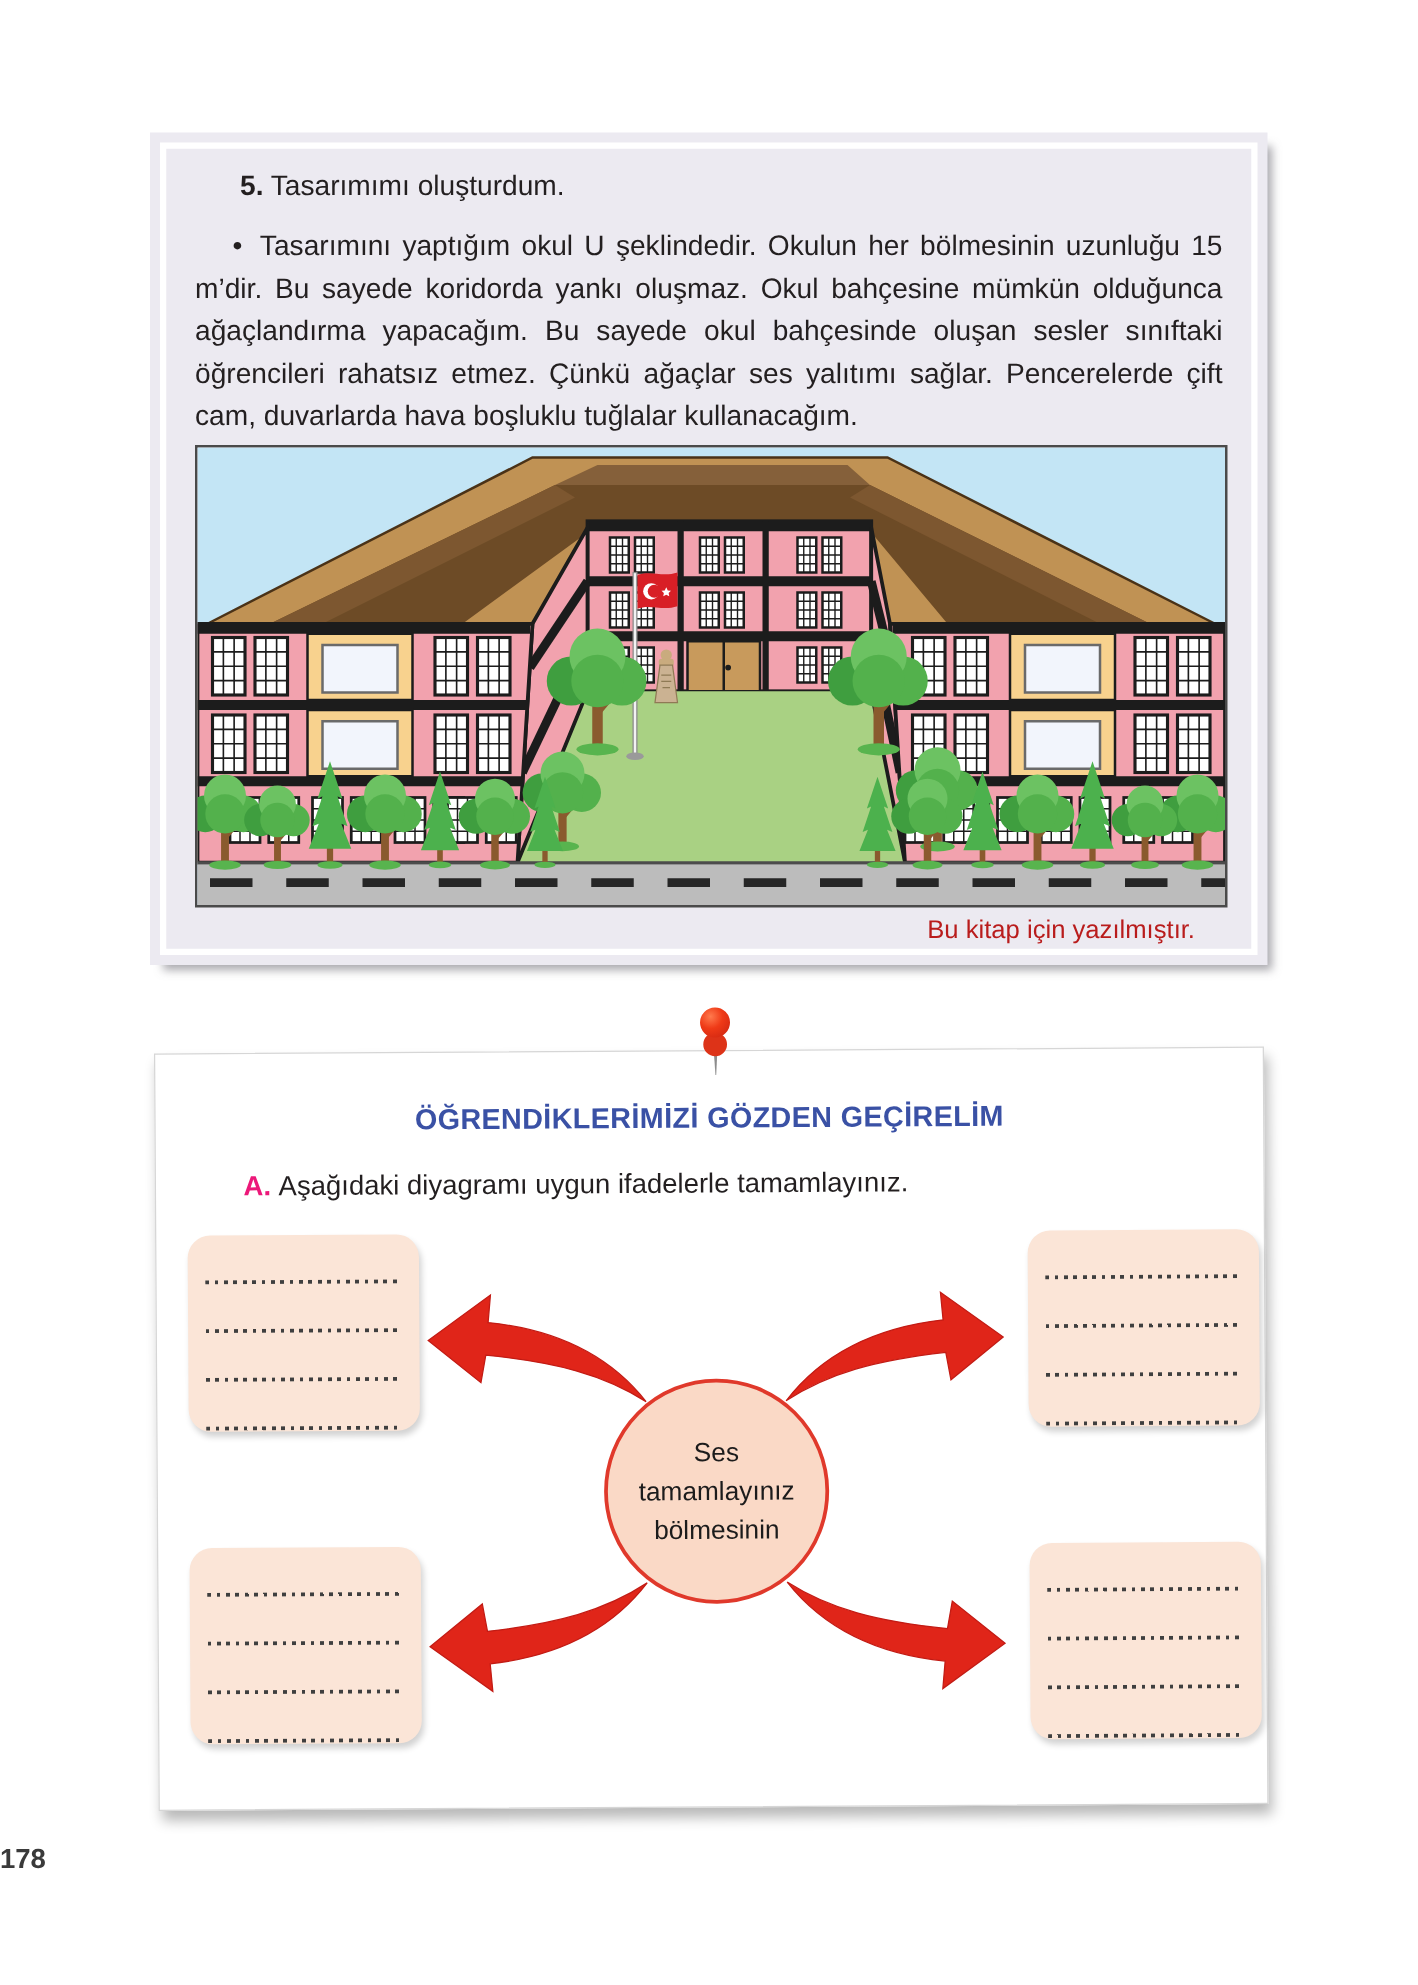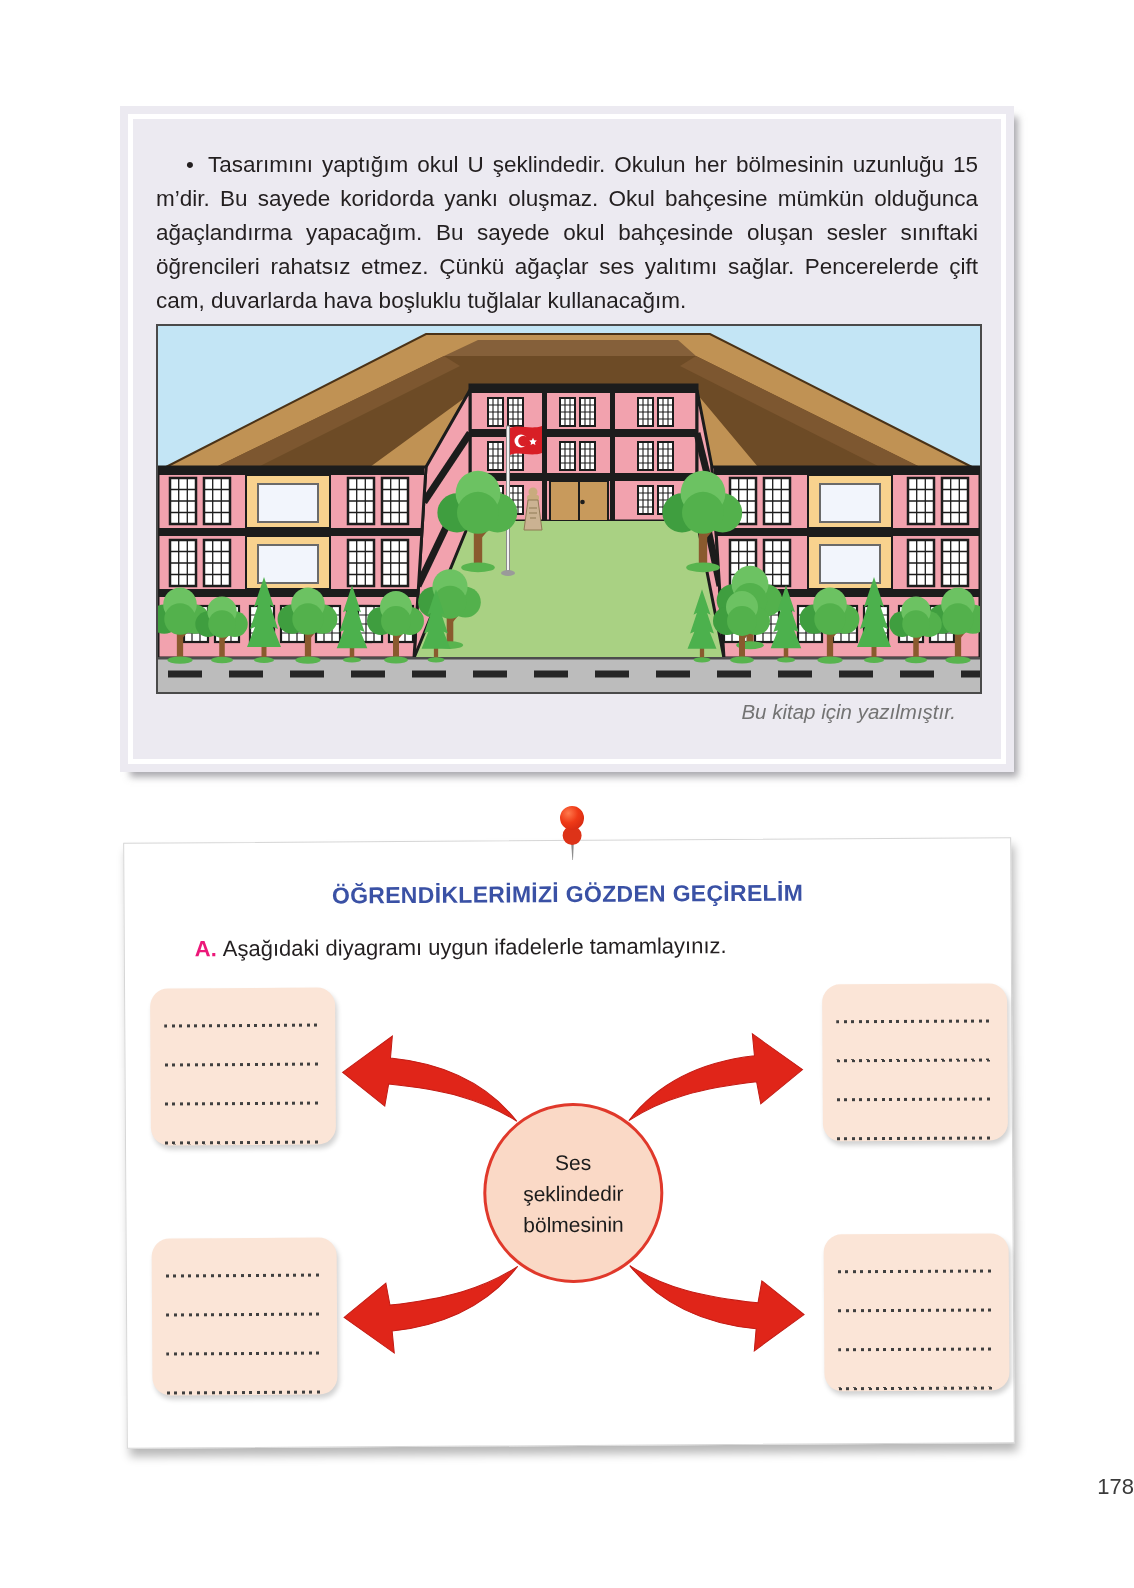--- a/index.html
+++ b/index.html
@@ -11,22 +11,22 @@
     background:#eceaf1;box-shadow:7px 8px 7px -3px rgba(100,98,108,.55);}
   .design-panel .frame{position:absolute;inset:8px;border:5px solid #ffffff;pointer-events:none;}
   .design-panel .content{position:relative;padding:26px 36px 0 36px;}
   .item-line{margin:2px 0 0 36px;font-size:22.5px;line-height:30px;}
   .item-number{font-weight:bold;}
   .design-paragraph{margin:16px 0 0 0;font-size:22.5px;line-height:34px;text-align:justify;
     text-indent:30px;}
   .design-paragraph .bullet{padding-right:14px;}
   .illustration-wrap{margin-top:6px;width:822px;height:366px;}
   .illustration-wrap svg{display:block;border:2px solid #4a4a4a;}
-  .illustration-caption{margin:10px 22px 0 0;text-align:right;font-style:italic;
-    font-size:20.5px;color:#737373;}
+  .illustration-caption{margin:10px 22px 0 0;text-align:right;
+    font-size:20.5px;color:#b91c1c;}
 
   
   .review-card{position:absolute;left:125px;top:840px;width:886px;height:604px;background:#ffffff;
     border:1px solid #d6d6d6;box-shadow:3px 8px 10px rgba(0,0,0,.28);transform:rotate(-.35deg);}
   .pushpin{position:absolute;left:428px;top:-36px;width:40px;height:58px;}
   .review-title{margin:40px 0 0 0;text-align:center;font-size:23px;font-weight:bold;
     color:#3a51a5;letter-spacing:.3px;}
   .review-instruction{margin:26px 0 0 70px;font-size:22px;}
   .section-label{color:#ec1879;font-weight:bold;padding-right:6px;}
 
@@ -36,31 +36,32 @@
     background:repeating-linear-gradient(90deg,#3f3f3f 0 3px,transparent 3px 7.5px);}
   .box-tl{left:25px;top:145px;} .box-tr{left:697px;top:145px;}
   .box-bl{left:25px;top:395px;} .box-br{left:697px;top:395px;}
 
   .center-circle{position:absolute;left:357px;top:262px;width:180px;height:180px;border-radius:50%;
     background:#fad9c6;border:3px solid #e0392b;box-sizing:border-box;display:flex;
     flex-direction:column;align-items:center;justify-content:center;
     font-size:21px;line-height:31px;color:#1c1c1c;}
   .arrows-layer{position:absolute;inset:0;pointer-events:none;}
 
-  .page-number{position:absolute;left:0;top:1474px;width:100%;text-align:right;
-    font-size:22px;font-weight:normal;color:#3a3a3a;}
+  .page-number{position:absolute;left:0;top:1474px;width:100%;text-align:left;
+    font-size:22px;font-weight:bold;color:#3a3a3a;}
 </style>
 </head>
 <body>
 
 <div class="page">
 
   <div class="design-panel">
     <div class="frame"></div>
     <div class="content">
+      <p class="item-line"><span class="item-number">5.</span> <span>Tasarımımı oluşturdum.</span></p>
       <p class="design-paragraph"><span class="bullet">•</span><span>Tasarımını yaptığım okul U şeklindedir. Okulun her bölmesinin uzunluğu 15 m’dir. Bu sayede koridorda yankı oluşmaz. Okul bahçesine mümkün olduğunca ağaçlandırma yapacağım. Bu sayede okul bahçesinde oluşan sesler sınıftaki öğrencileri rahatsız etmez. Çünkü ağaçlar ses yalıtımı sağlar. Pencerelerde çift cam, duvarlarda hava boşluklu tuğlalar kullanacağım.</span></p>
 
       <div class="illustration-wrap">
       <svg width="822" height="366" viewBox="0 0 822 366">
         <defs>
           <g id="pL">
                 <rect x="0" y="0" width="26" height="46" fill="#ffffff" stroke="#1c1c1c" stroke-width="2.5"></rect>
                 <path d="M8.7,0 V46 M17.3,0 V46 M0,11.5 H26 M0,23 H26 M0,34.5 H26" stroke="#1c1c1c" stroke-width="1.3" fill="none"></path>
               </g>
           <g id="pairL">
@@ -289,19 +290,19 @@
       <g fill="#e02519" stroke="#c21b14" stroke-width="1">
         <use href="#swoosh" transform="translate(217,230)"></use>
         <use href="#swoosh" transform="translate(677,230) scale(-1,1)"></use>
         <use href="#swoosh" transform="translate(217,475) scale(1,-1)"></use>
         <use href="#swoosh" transform="translate(677,475) scale(-1,-1)"></use>
       </g>
     </svg>
 
     <div class="center-circle">
       <span>Ses</span>
-      <span>şeklindedir</span>
+      <span>tamamlayınız</span>
       <span>bölmesinin</span>
     </div>
   </div>
 
   <div class="page-number">178</div>
 </div>
 
 </body></html>

